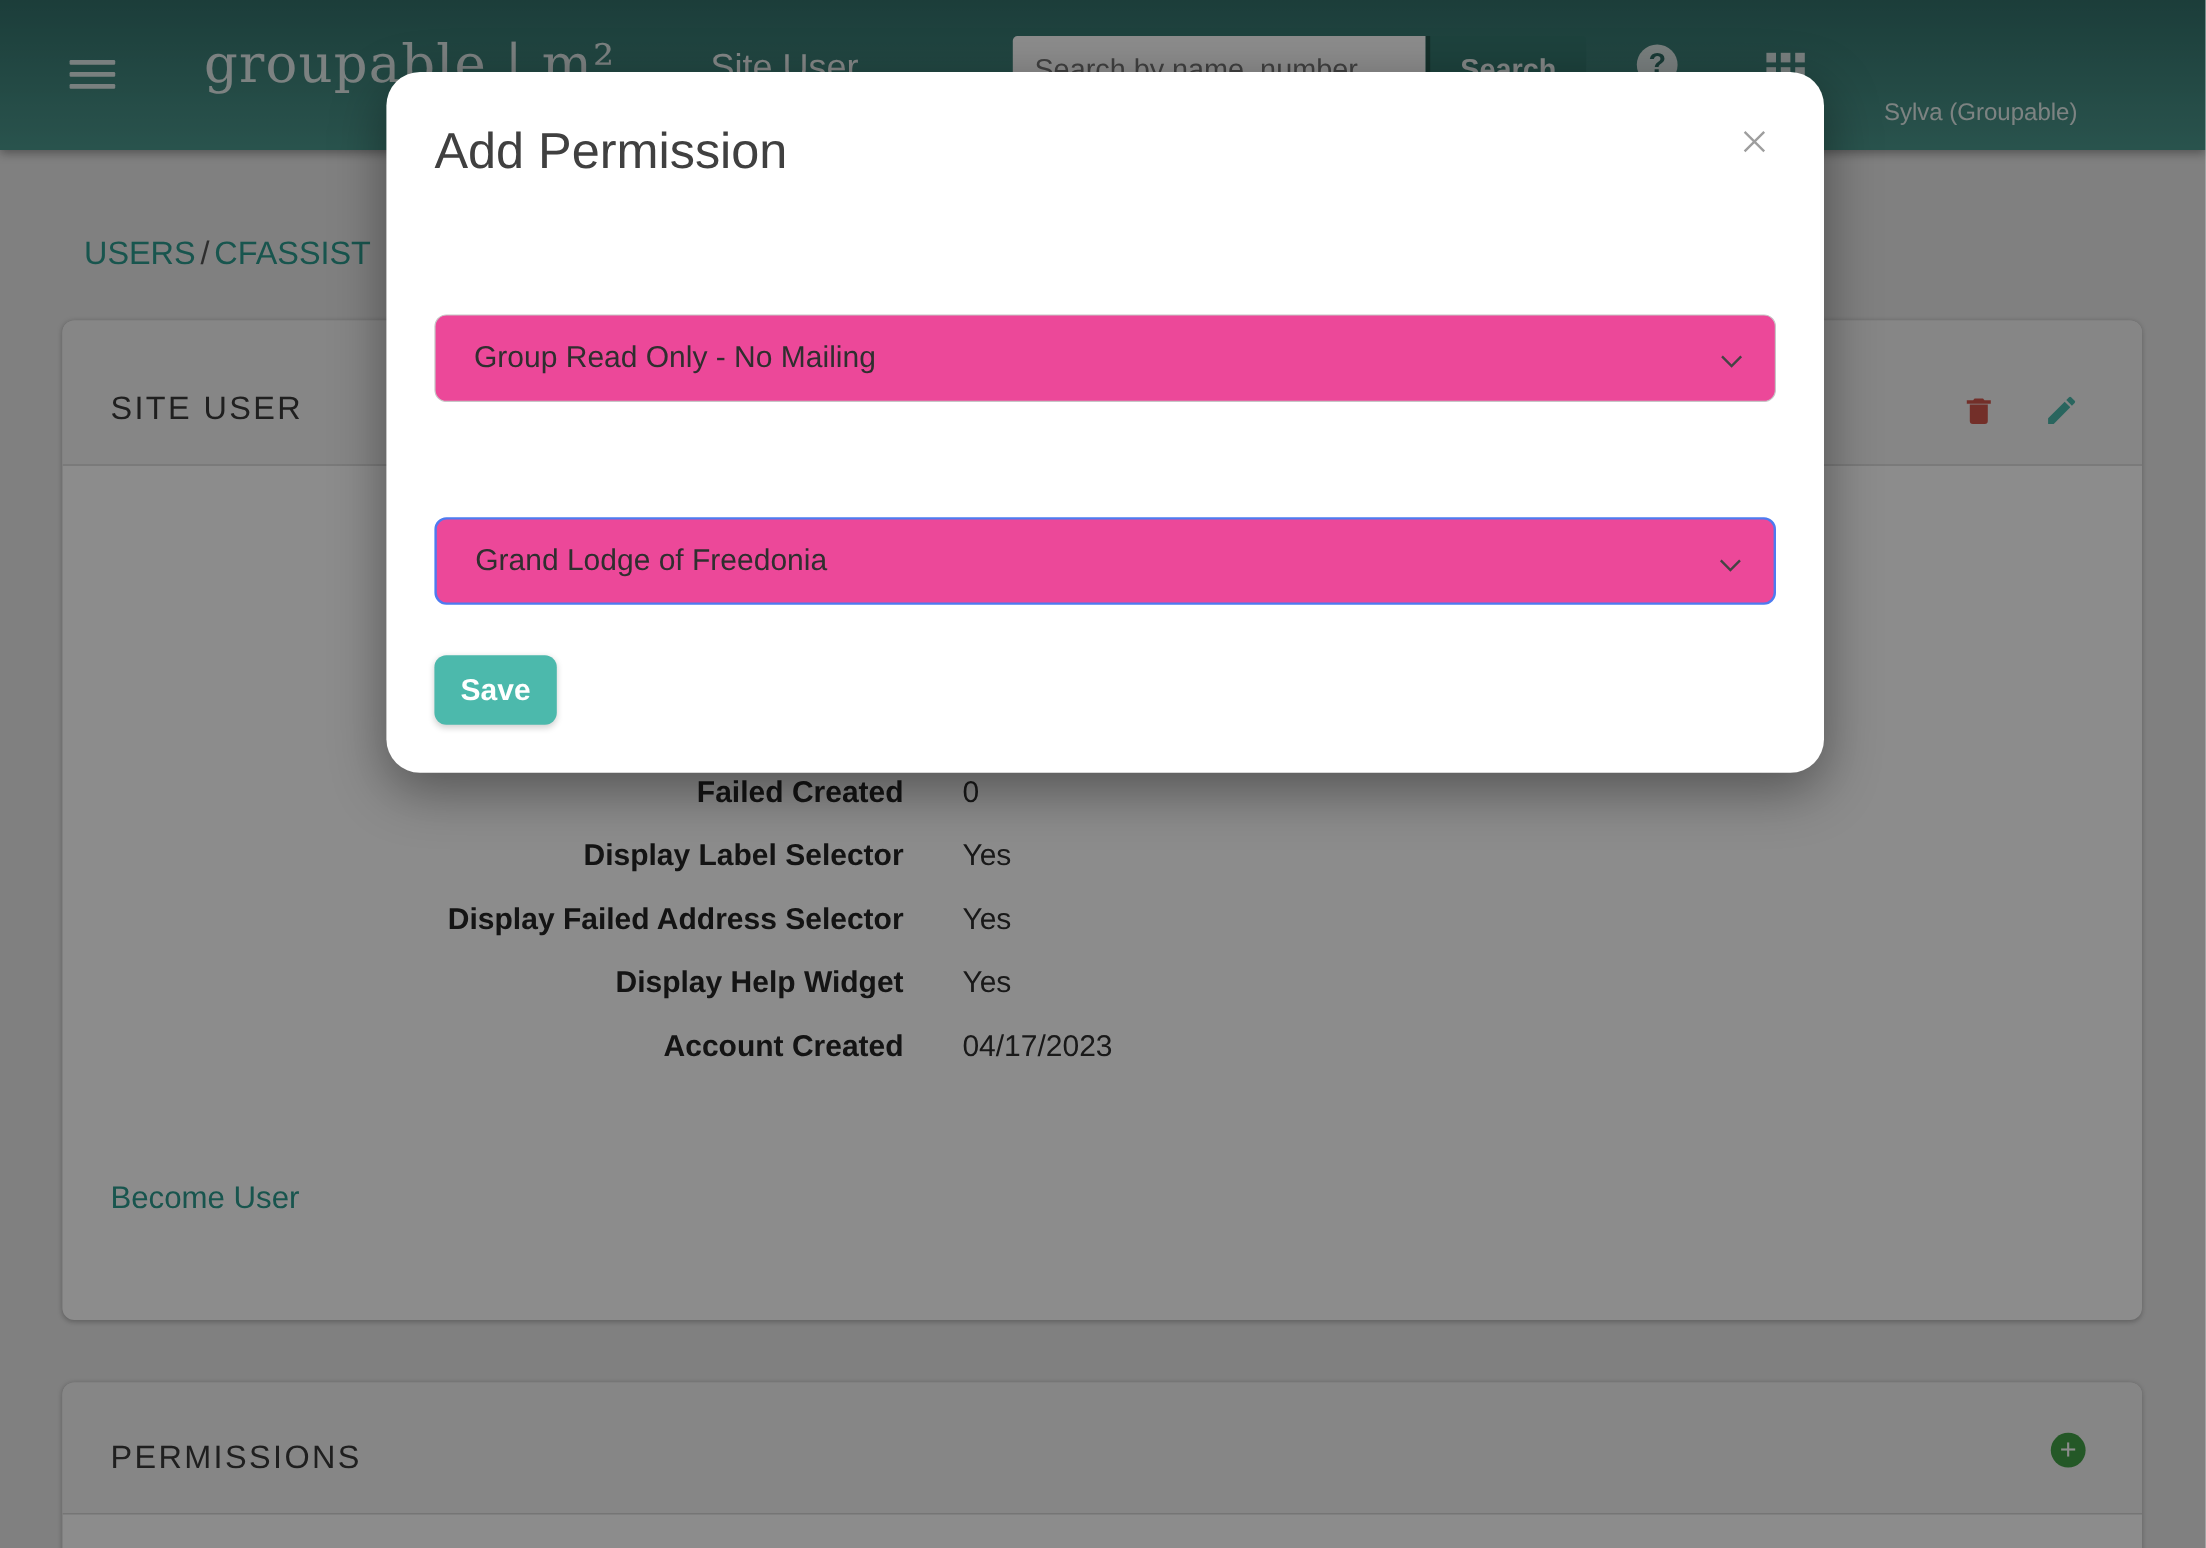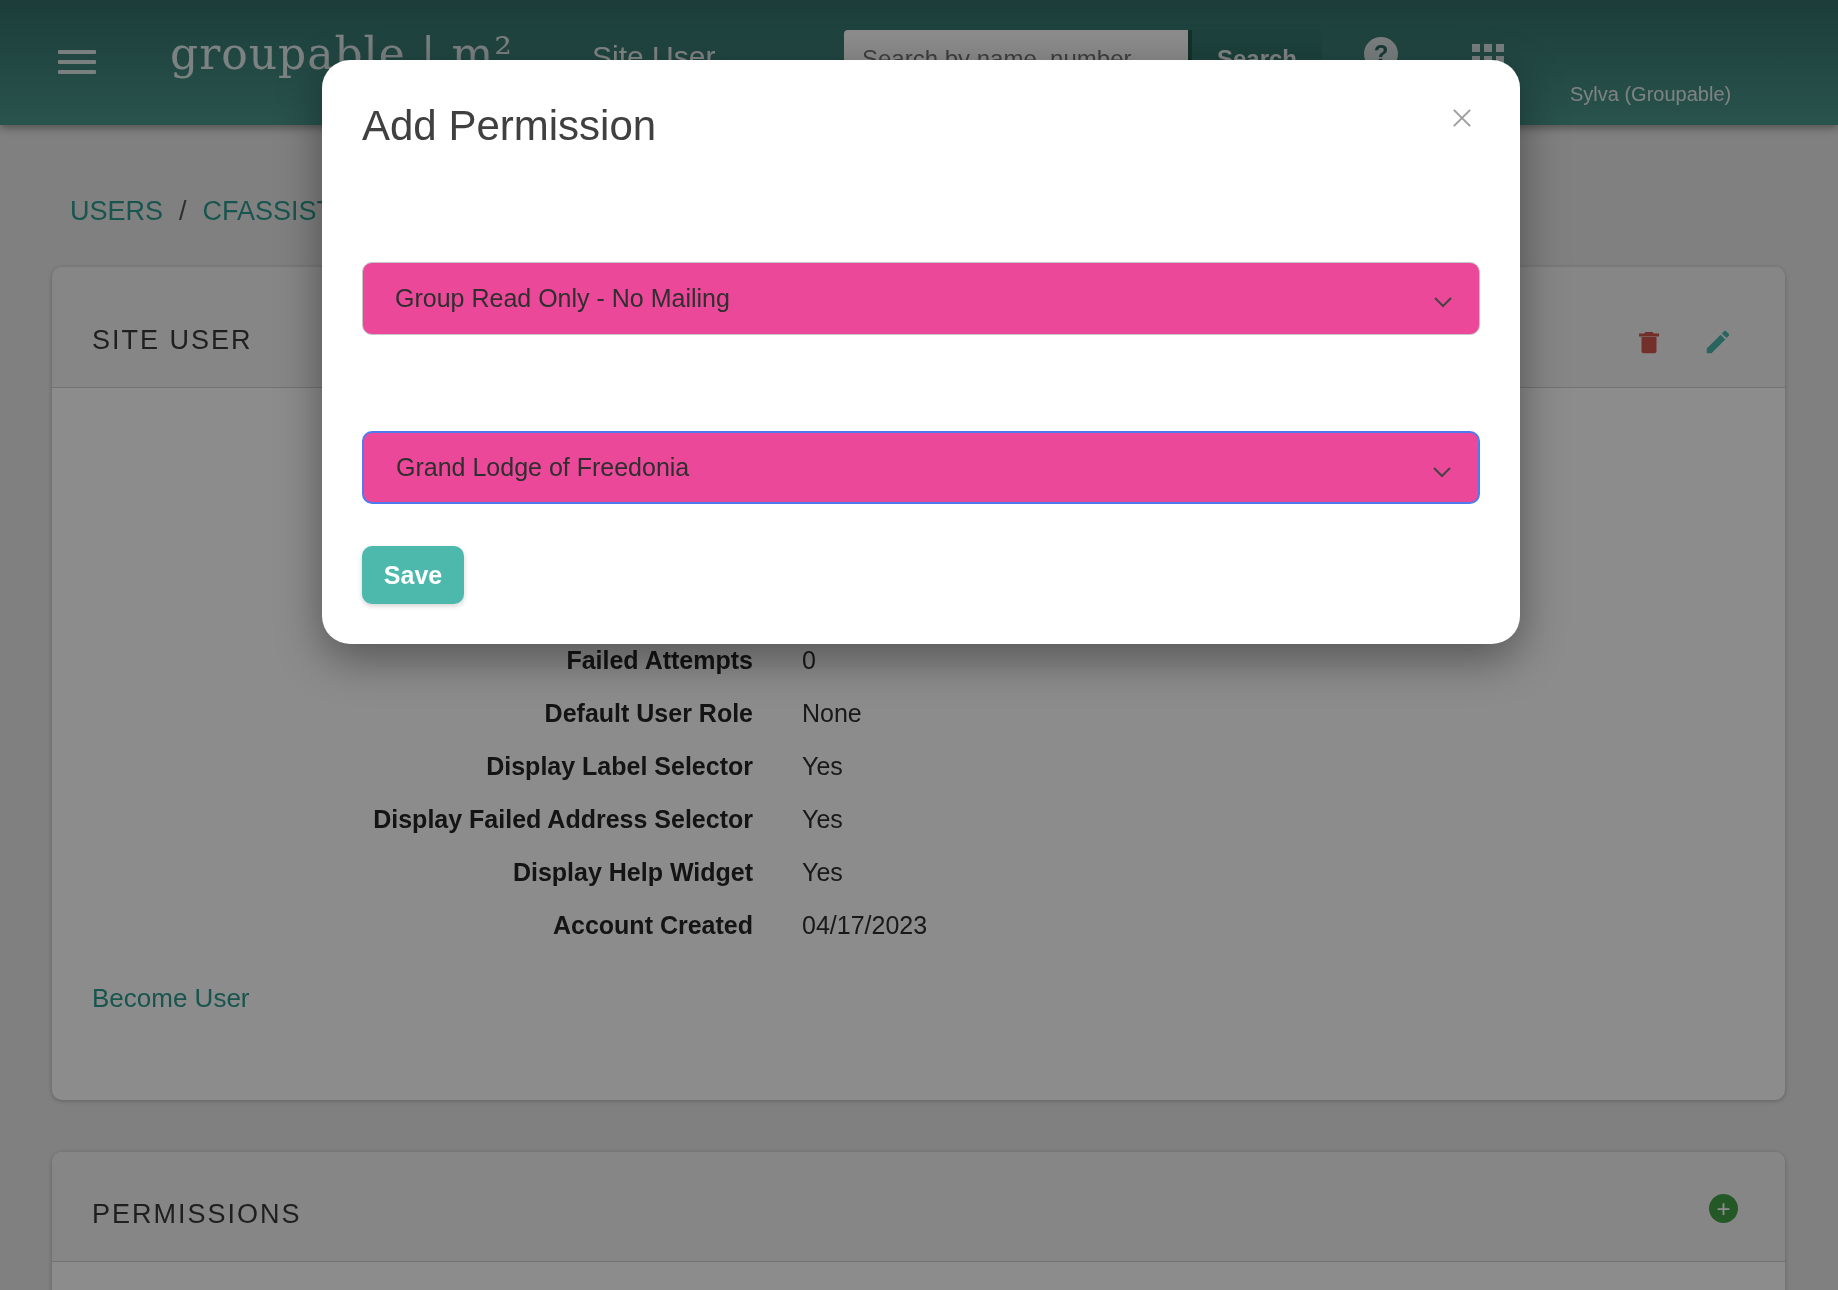--- a/index.html
+++ b/index.html
@@ -53,21 +53,21 @@
     display:grid; grid-template-columns:repeat(3,1fr); grid-template-rows:repeat(3,1fr);
     gap:4px; cursor:pointer;
   }
   .apps-btn i { background:rgba(255,255,255,.82); display:block; }
   .user-name {
     position:absolute; left:1570px; top:43px;
     font-size:20px; color:rgba(255,255,255,.85); white-space:nowrap;margin-top:40px;
   }
 
   
-  .breadcrumb { position:absolute; left:70px; top:196px; font-size:27px; display:flex; gap:16px; }
+  .breadcrumb { position:absolute; left:70px; top:196px; font-size:27px; display:flex; gap:4px; }
   .crumb { color:#2d9b8e; cursor:pointer; white-space:nowrap; }
   .crumb-sep { color:#555; }
 
   
   .card {
     position:absolute; left:52px; width:1733px;
     background:#ffffff; border-radius:10px;
     box-shadow:0 1px 4px rgba(0,0,0,.25); overflow:hidden;
   }
   .card-head {
@@ -176,26 +176,22 @@
       </svg>
     </div>
     <div class="icon-btn pencil-btn">
       <svg width="30" height="30" viewBox="0 0 24 24">
         <path d="M3 17.25V21h3.75L17.81 9.94l-3.75-3.75L3 17.25zM20.71 7.04a1 1 0 0 0 0-1.41l-2.34-2.34a1 1 0 0 0-1.41 0l-1.83 1.83 3.75 3.75 1.83-1.83z" fill="#4cb9ac"></path>
       </svg>
     </div>
   </div>
   <div class="detail-rows">
     <div class="detail-row">
-      <div class="detail-label">Failed Attempts</div>
+      <div class="detail-label">Failed Created</div>
       <div class="detail-value">0</div>
-    </div>
-    <div class="detail-row">
-      <div class="detail-label">Default User Role</div>
-      <div class="detail-value">None</div>
     </div>
     <div class="detail-row">
       <div class="detail-label">Display Label Selector</div>
       <div class="detail-value">Yes</div>
     </div>
     <div class="detail-row">
       <div class="detail-label">Display Failed Address Selector</div>
       <div class="detail-value">Yes</div>
     </div>
     <div class="detail-row">

